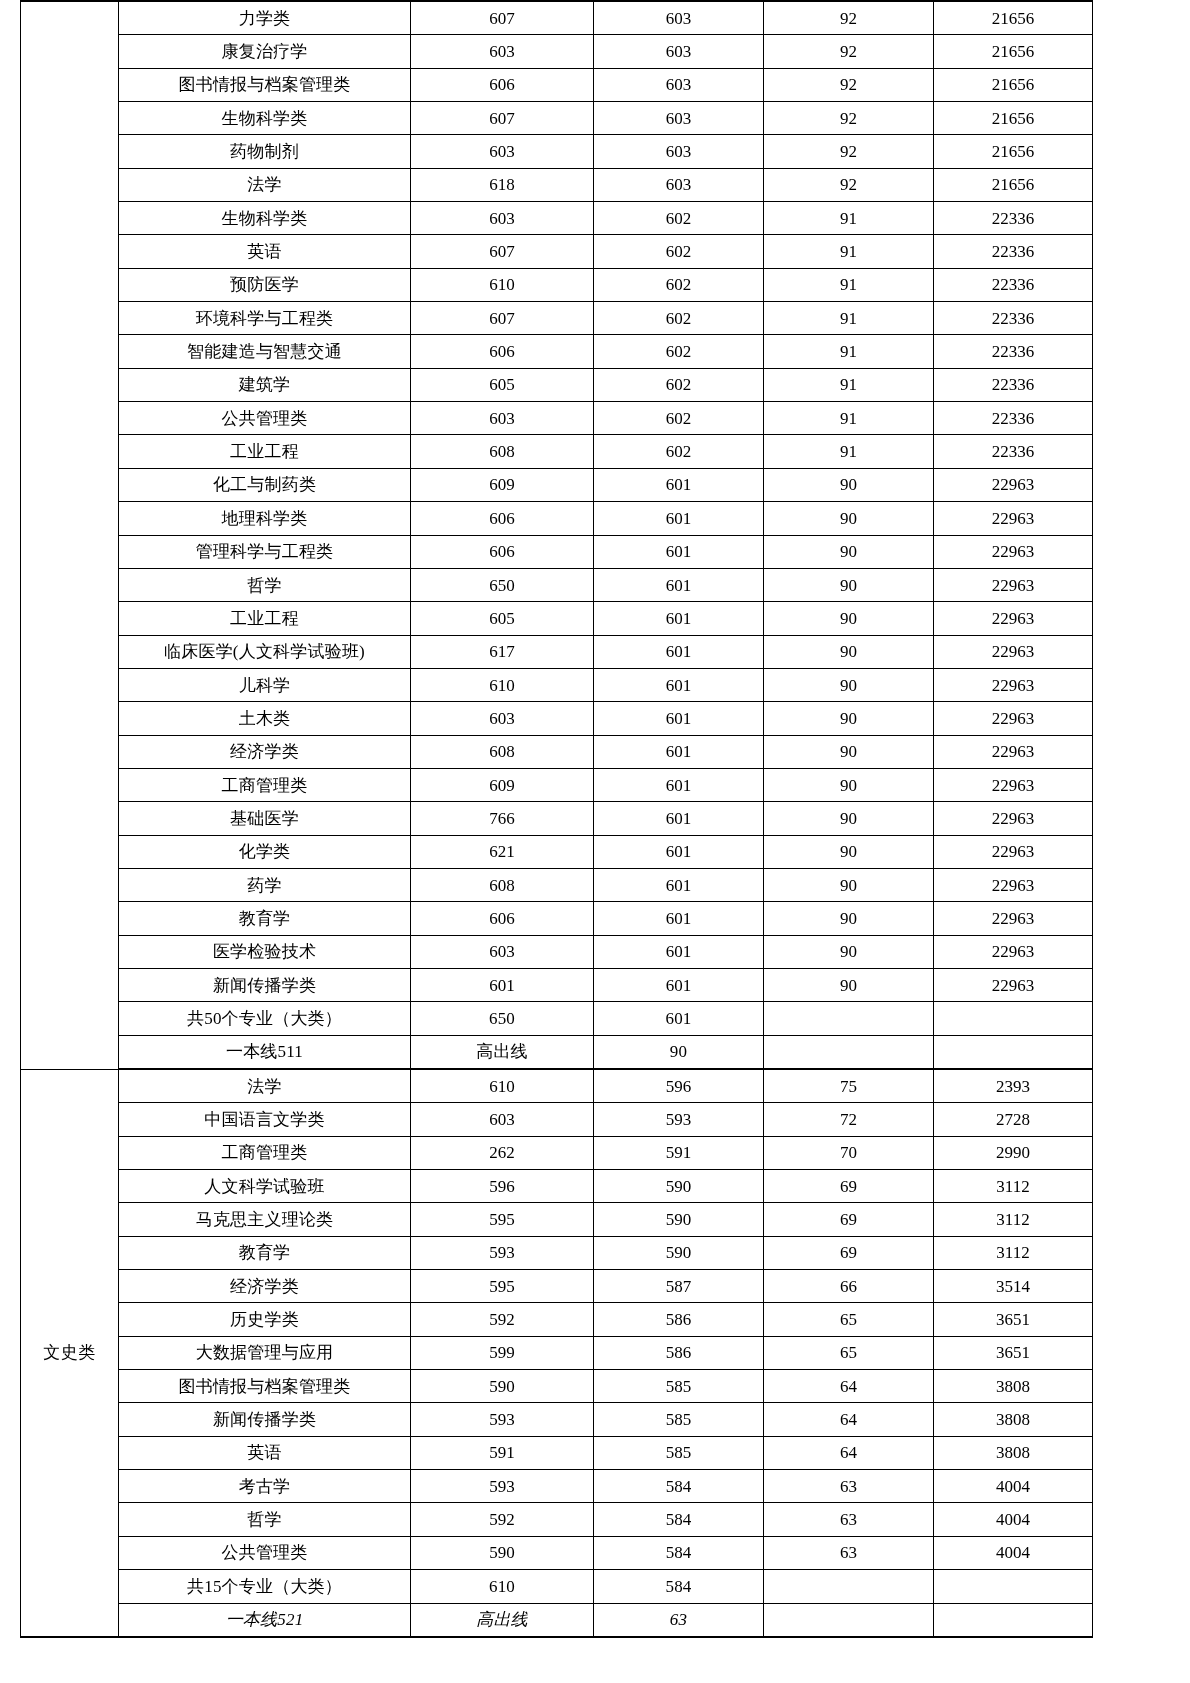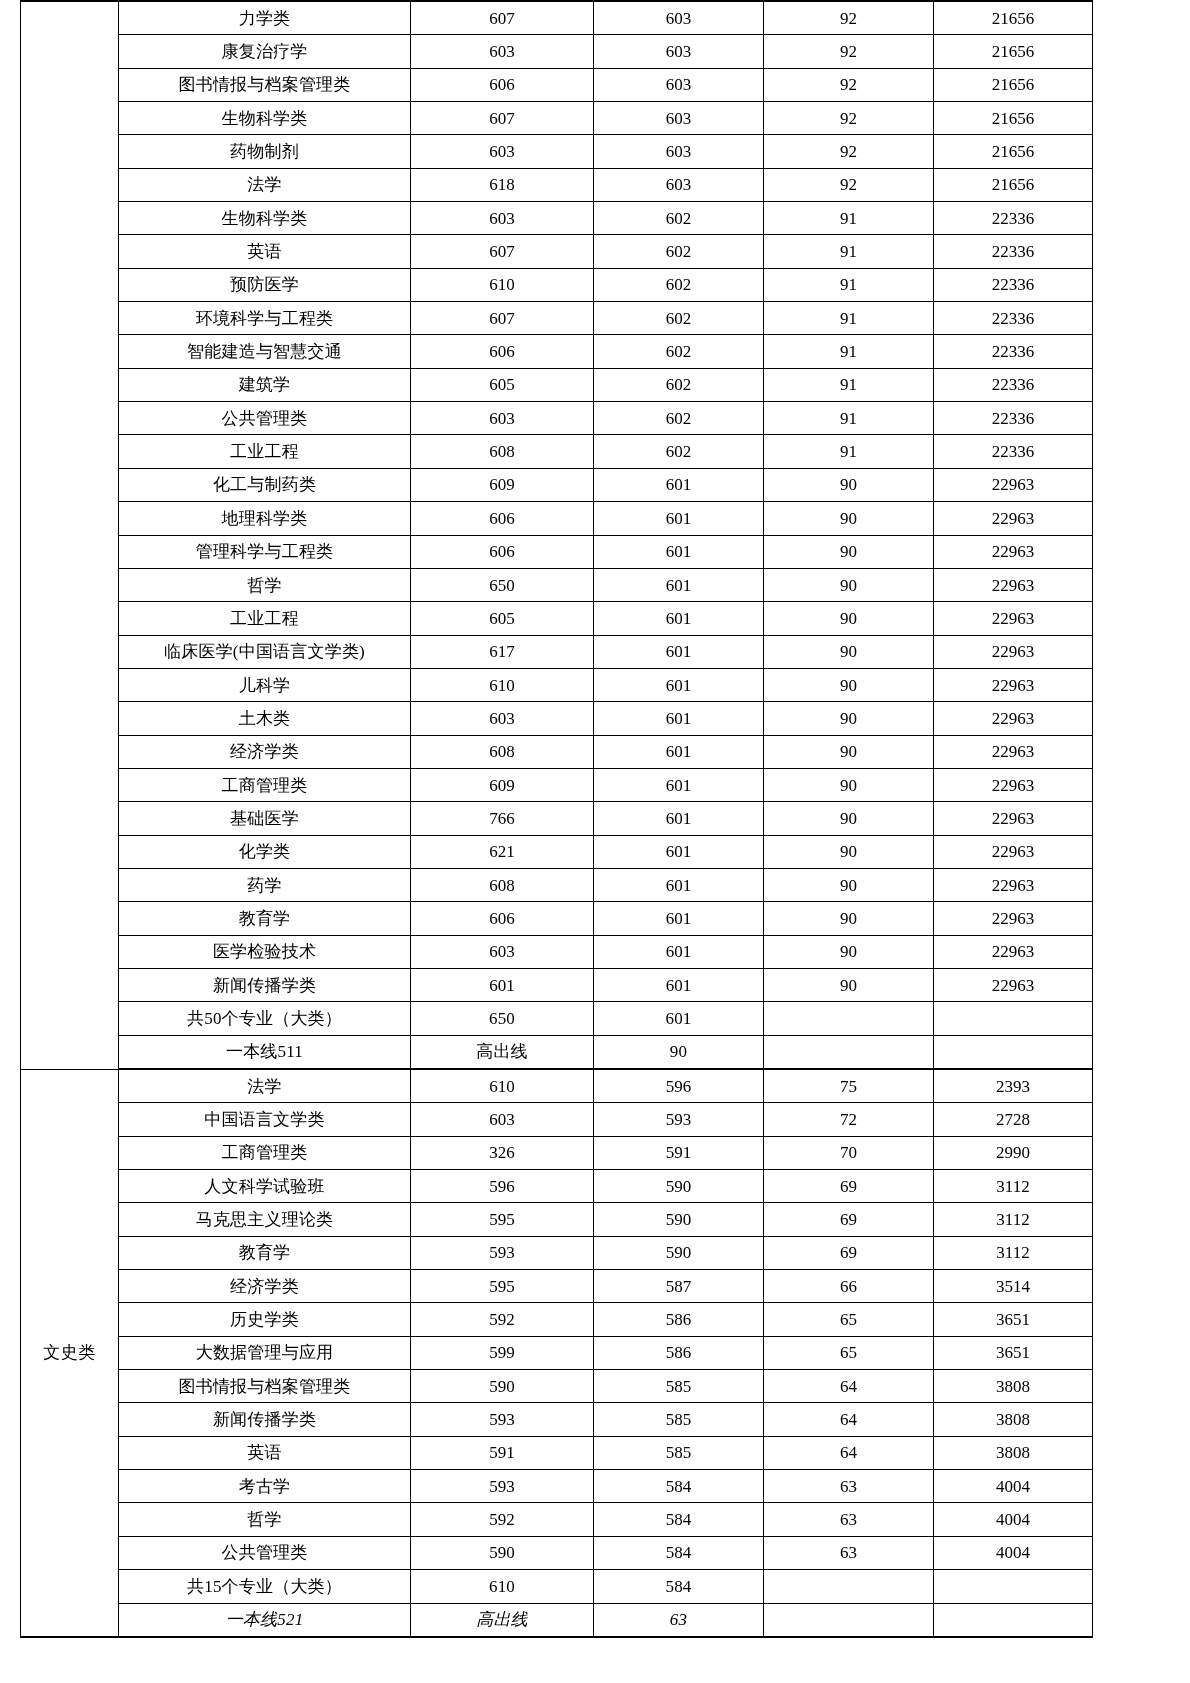--- a/index.html
+++ b/index.html
@@ -221,21 +221,21 @@
           <td class="num-cell edge-right">22963</td>
         </tr>
         <tr>
           <td class="major-cell">工业工程</td>
           <td class="num-cell">605</td>
           <td class="num-cell">601</td>
           <td class="num-cell">90</td>
           <td class="num-cell edge-right">22963</td>
         </tr>
         <tr>
-          <td class="major-cell">临床医学(中国语言文学类)</td>
+          <td class="major-cell">临床医学(人文科学试验班)</td>
           <td class="num-cell">617</td>
           <td class="num-cell">601</td>
           <td class="num-cell">90</td>
           <td class="num-cell edge-right">22963</td>
         </tr>
         <tr>
           <td class="major-cell">儿科学</td>
           <td class="num-cell">610</td>
           <td class="num-cell">601</td>
           <td class="num-cell">90</td>
@@ -328,21 +328,21 @@
         </tr>
         <tr>
           <td class="major-cell">中国语言文学类</td>
           <td class="num-cell">603</td>
           <td class="num-cell">593</td>
           <td class="num-cell">72</td>
           <td class="num-cell edge-right">2728</td>
         </tr>
         <tr>
           <td class="major-cell">工商管理类</td>
-          <td class="num-cell">326</td>
+          <td class="num-cell">262</td>
           <td class="num-cell">591</td>
           <td class="num-cell">70</td>
           <td class="num-cell edge-right">2990</td>
         </tr>
         <tr>
           <td class="major-cell">人文科学试验班</td>
           <td class="num-cell">596</td>
           <td class="num-cell">590</td>
           <td class="num-cell">69</td>
           <td class="num-cell edge-right">3112</td>

